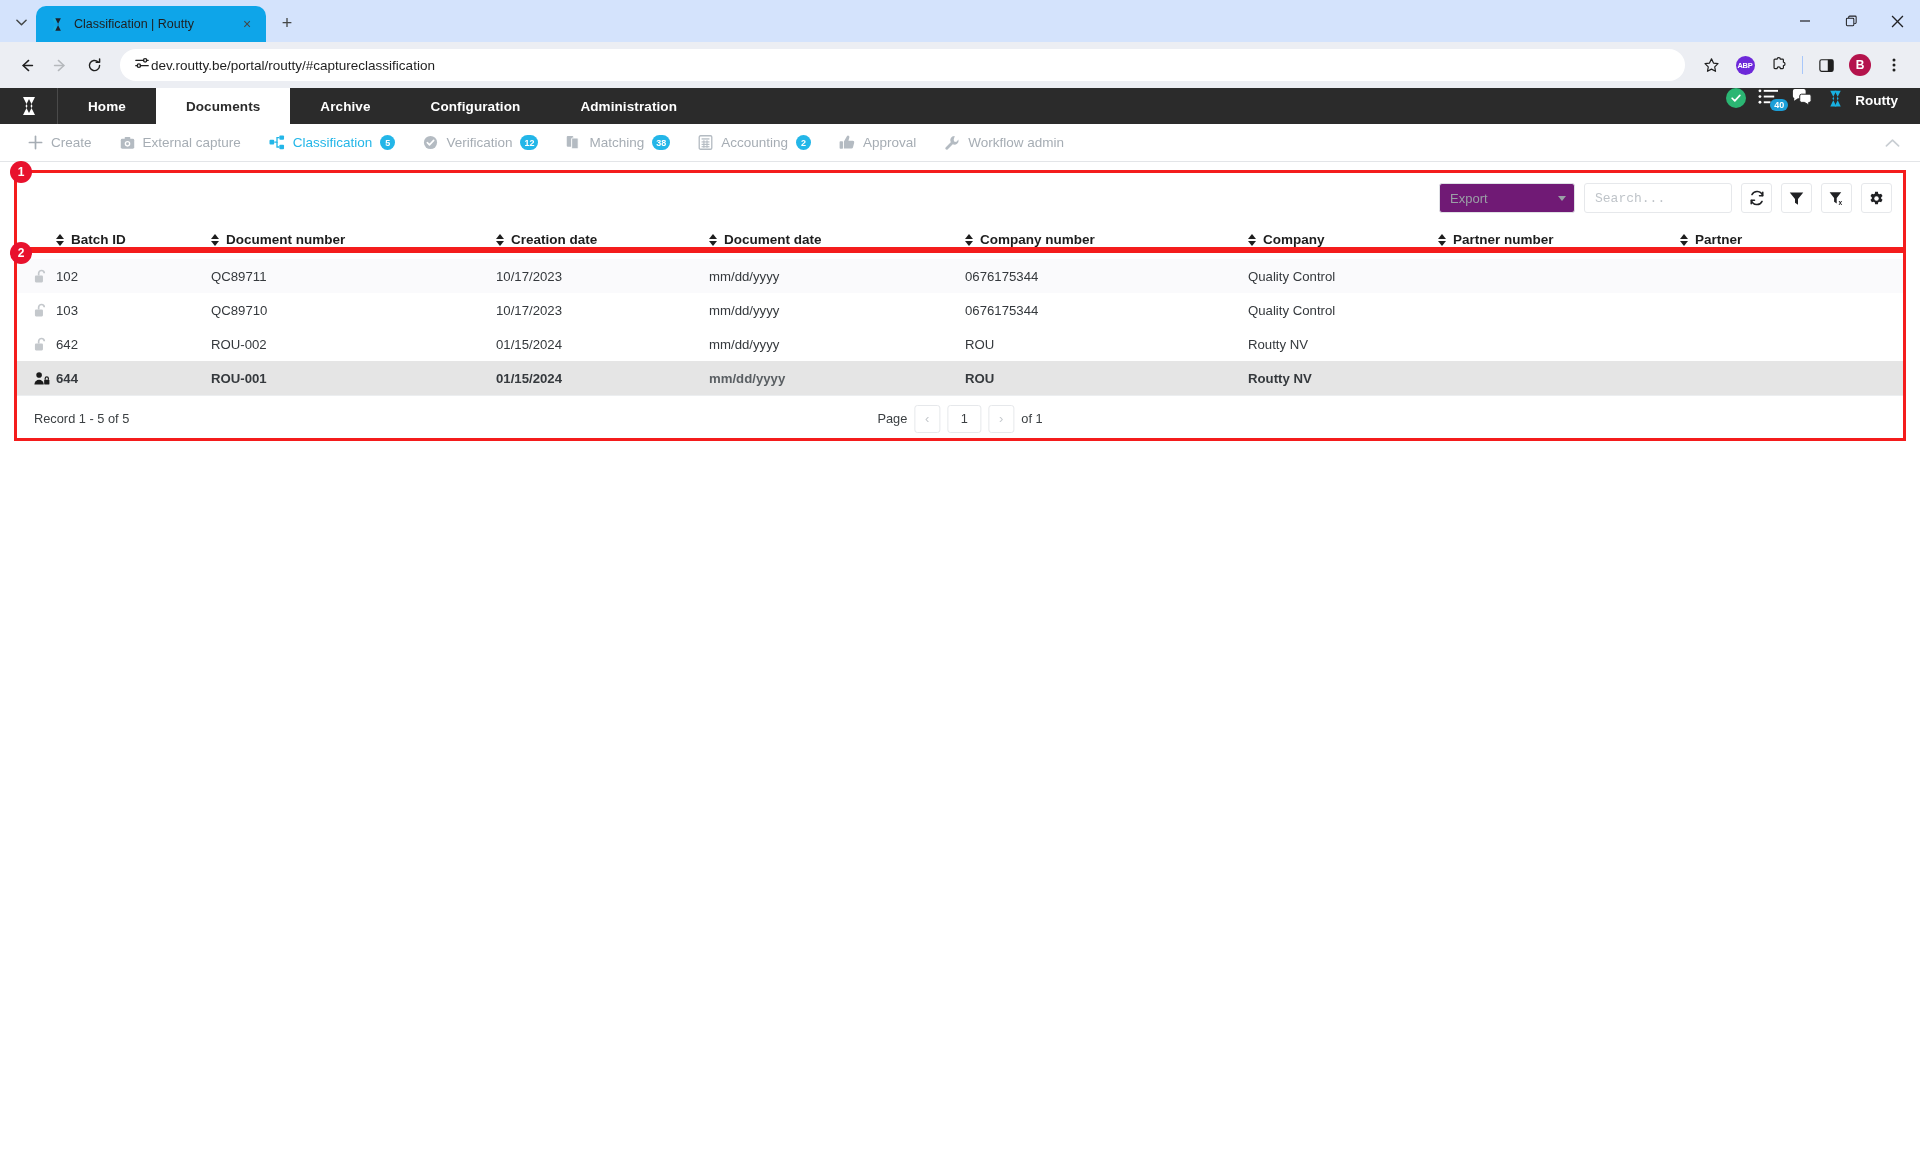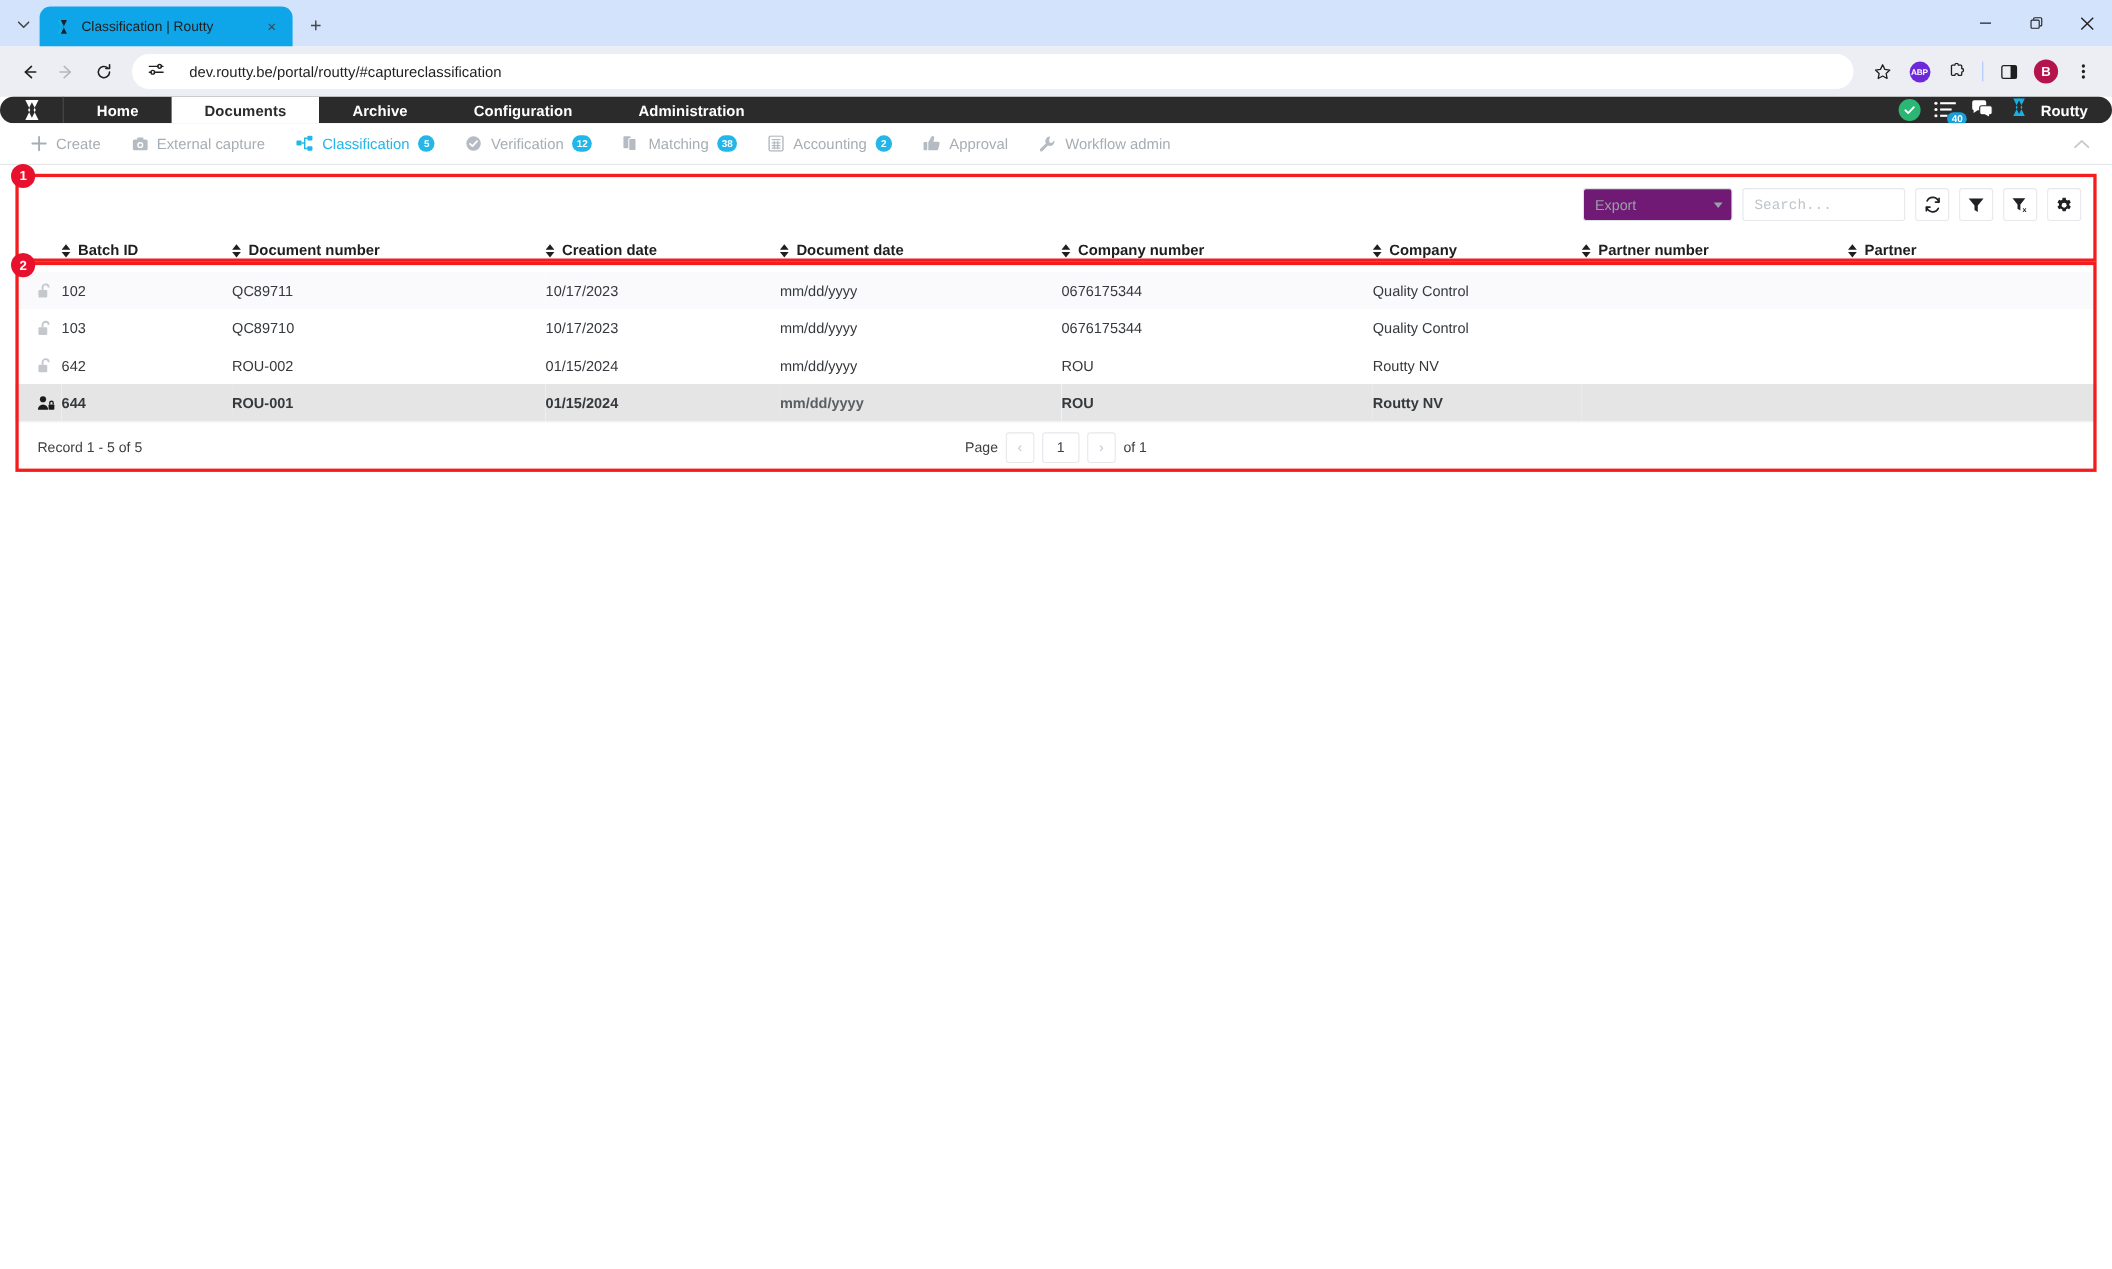--- a/index.html
+++ b/index.html
@@ -81,21 +81,21 @@
   }
   .navbtn.disabled { color: #b5b8bc; }
   .omnibox {
     flex: 1 1 auto;
     height: 32px;
     background: #ffffff;
     border-radius: 16px;
     margin: 0 8px;
     display: flex; align-items: center;
     padding: 0 12px 0 14px;
-    gap: 22px;
+    gap: 1px;
   }
   .omnibox-url {
     flex: 1 1 auto;
     font-size: 13.5px; color: #1f1f1f;
     white-space: nowrap; overflow: hidden;
   }
   .tb-icons { display: flex; align-items: center; gap: 2px; flex: 0 0 auto; }
   .tb-icon {
     width: 32px; height: 32px; border-radius: 50%;
     display: flex; align-items: center; justify-content: center;
@@ -111,46 +111,45 @@
   .tb-divider { width: 1px; height: 18px; background: #a8c7fa; margin: 0 5px; }
   .profile-av {
     width: 22px; height: 22px; border-radius: 50%;
     background: #b4134c; color: #fff;
     font-size: 12px; font-weight: 600;
     display: flex; align-items: center; justify-content: center;
   }
 
   
   .app-nav {
-    height: 24px;
+    height: 36px;
     background: #2b2b2b;
     display: flex; align-items: stretch;
     position: relative;
-    border-radius: 15px;
   }
   .app-logo {
     width: 58px;
     display: flex; align-items: center; justify-content: center;
     border-right: 1px solid #4a4a4a;
   }
   .app-nav-item {
     padding: 0 30px;
     display: flex; align-items: center; justify-content: center;
     color: #ffffff;
     font-size: 13.5px;
     font-weight: 600;
     letter-spacing: .1px;
   }
   .app-nav-item.active {
     background: #ffffff;
     color: #2b2b2b;
   }
   .app-nav-right {
     margin-left: auto;
-    display: flex; align-items: center;
+    display: flex; align-items: flex-start;
     gap: 12px;
     padding-right: 22px;
   }
   .status-ok {
     width: 20px; height: 20px; border-radius: 50%;
     background: #2bb673;
     display: flex; align-items: center; justify-content: center;
     color: #fff; font-size: 12px; font-weight: bold;
   }
   .queue-wrap { position: relative; display: flex; align-items: center; color: #fff; }

